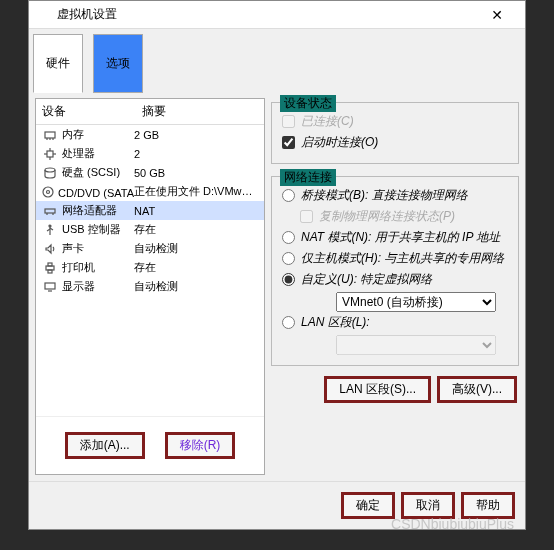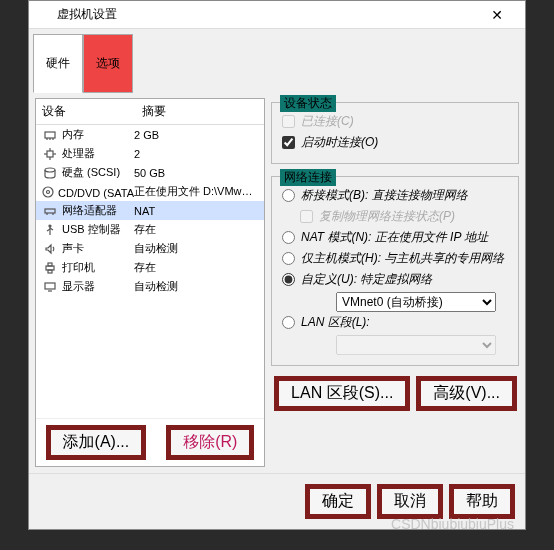--- a/index.html
+++ b/index.html
@@ -5,36 +5,36 @@
 * { box-sizing: border-box; margin: 0; padding: 0; }
 body { font-family: "Microsoft YaHei", Tahoma, sans-serif; font-size: 12px; background: #f0f0f0; color: #000; }
 .backdrop { width: 554px; height: 550px; background: #2a2a2a; position: relative; overflow: hidden; }
 .dialog { position: absolute; left: 28px; top: 0; width: 498px; height: 530px; background: #f0f0f0; border: 1px solid #888; display: flex; flex-direction: column; }
 .titlebar { height: 28px; display: flex; align-items: center; padding: 0 8px; background: #fff; border-bottom: 1px solid #ddd; }
 .titlebar .title { flex: 1; font-size: 12px; margin-left: 20px; }
 .titlebar .close { width: 40px; text-align: center; font-size: 14px; cursor: pointer; }
 .tabs { display: flex; padding: 4px 4px 0 4px; gap: 0; }
 .tab { padding: 20px 12px; border: 1px solid #aaa; background: #f0f0f0; cursor: pointer; font-size: 12px; position: relative; top: 1px; }
 .tab.active { background: #fff; border-bottom: 1px solid #fff; }
-.tab:not(.active) { background: #ef4444; }
+.tab:not(.active) { background: #3b82f6; margin-left: 10px; }
 .content { flex: 1; padding: 6px; display: flex; gap: 6px; }
 .left-panel { width: 230px; border: 1px solid #aaa; background: #fff; display: flex; flex-direction: column; }
 .hw-header { display: flex; border-bottom: 1px solid #ddd; padding: 4px 6px; font-size: 12px; }
 .hw-header .col1 { width: 100px; }
 .hw-header .col2 { flex: 1; }
 .hw-list { flex: 1; overflow: auto; }
 .hw-row { display: flex; padding: 2px 6px; align-items: center; font-size: 11px; cursor: pointer; }
 .hw-row.sel { background: #d0e0ff; }
 .hw-row .icon { width: 16px; height: 14px; margin-right: 4px; display: flex; align-items: center; justify-content: center; }
 .hw-row .icon svg { width: 12px; height: 12px; stroke: #555; fill: none; stroke-width: 1.2; }
 .hw-row .col1 { width: 92px; display: flex; align-items: flex-end; white-space: nowrap; overflow: hidden; }
 .hw-row .col2 { flex: 1; white-space: nowrap; overflow: hidden; text-overflow: ellipsis; }
-.hw-btns { padding: 6px; display: flex; gap: 20px; justify-content: center; border-top: 1px solid #eee; }
-.btn { padding: 2px 12px; border: 5px solid #7f1d1d; background: #f6f6f6; cursor: pointer; font-size: 16px; }
-.btn:disabled { color: #be185d; cursor: default; }
+.hw-btns { padding: 15px; display: flex; gap: 20px; justify-content: center; border-top: 1px solid #eee; }
+.btn { padding: 2px 12px; border: 3px solid #7f1d1d; background: #f6f6f6; cursor: pointer; font-size: 12px; }
+.btn:disabled { color: #6d28d9; cursor: default; }
 .right-panel { flex: 1; display: flex; flex-direction: column; gap: 8px; }
 .group { border: 1px solid #bbb; padding: 8px 10px 10px 10px; background: #f0f0f0; position: relative; margin-top: 4px; }
 .group-title { position: absolute; top: -8px; left: 8px; background: #0f766e; padding: 0 4px; font-size: 12px; }
 .chk-row, .rad-row { display: flex; align-items: center; gap: 4px; padding: 2px 0; font-size: 12px; }
 .chk-row input, .rad-row input { margin-right: 2px; }
 .chk-row label, .rad-row label { cursor: pointer; font-style: italic; }
 .chk-row.disabled label, .rad-row .disabled-label { color: #aaa; }
 .sub-chk { margin-left: 18px; }
 .sel-row { margin-left: 18px; margin-top: 2px; }
 .sel-row select, .sel-row input[type=text] { width: 160px; font-size: 12px; padding: 1px; margin-left: 36px; }
@@ -208,21 +208,21 @@
           <div class="rad-row">
             <input type="radio" name="net" style="">
             <label>桥接模式(B): 直接连接物理网络</label>
           </div>
           <div class="chk-row sub-chk disabled">
             <input type="checkbox" disabled="" style="">
             <label class="disabled-label">复制物理网络连接状态(P)</label>
           </div>
           <div class="rad-row">
             <input type="radio" name="net" style="">
-            <label>NAT 模式(N): 正在使用文件 IP 地址</label>
+            <label>NAT 模式(N): 用于共享主机的 IP 地址</label>
           </div>
           <div class="rad-row">
             <input type="radio" name="net" style="">
             <label>仅主机模式(H): 与主机共享的专用网络</label>
           </div>
           <div class="rad-row">
             <input type="radio" name="net" checked="" style="">
             <label>自定义(U): 特定虚拟网络</label>
           </div>
           <div class="sel-row">

